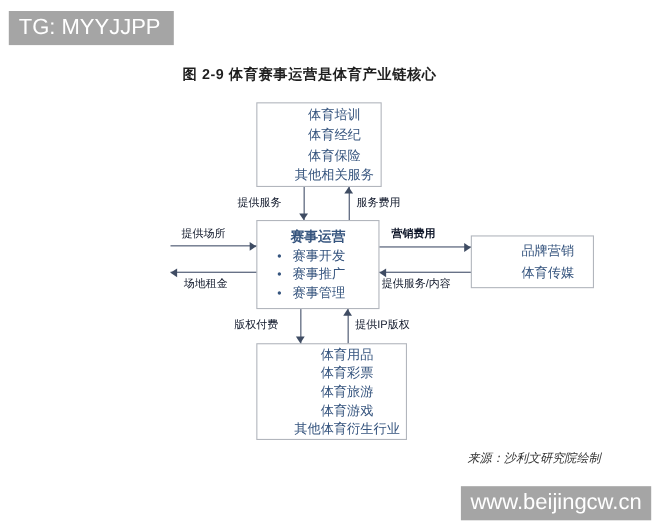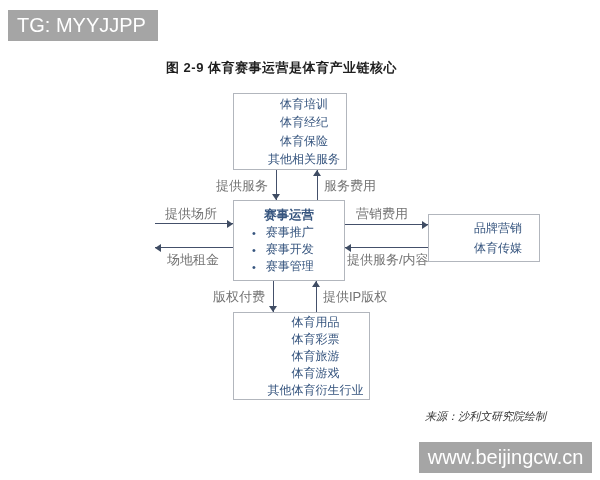--- a/index.html
+++ b/index.html
@@ -37,43 +37,43 @@
 
   
   .vline { position:absolute; width:1px; background:#44506a; }
   .hline { position:absolute; height:1px; background:#44506a; }
   .ah { position:absolute; width:0; height:0; }
   .ah-down  { border-left:4px solid transparent; border-right:4px solid transparent; border-top:6px solid #3f4c63; }
   .ah-up    { border-left:4px solid transparent; border-right:4px solid transparent; border-bottom:6px solid #3f4c63; }
   .ah-right { border-top:4px solid transparent; border-bottom:4px solid transparent; border-left:6px solid #3f4c63; }
   .ah-left  { border-top:4px solid transparent; border-bottom:4px solid transparent; border-right:6px solid #3f4c63; }
 
-  .conn-label { position:absolute; font-size:13px; color:#737373; white-space:nowrap; }
+  .conn-label { position:absolute; font-size:10px; color:#0f172a; white-space:nowrap; }
 </style>
 </head>
 <body>
 
 <div id="stage">
 
   <div class="badge badge-bottom">www.beijingcw.cn</div>
   <div class="badge badge-top">TG: MYYJJPP</div>
 
   <div class="fig-title">图 2-9 体育赛事运营是体育产业链核心</div>
 
   <div class="dbox top-box">
     <span>体育培训</span>
     <span>体育经纪</span>
     <span>体育保险</span>
     <span>其他相关服务</span>
   </div>
 
   <div class="dbox center-box">
     <div class="center-title">赛事运营</div>
+    <div class="bullet-row">赛事开发</div>
     <div class="bullet-row">赛事推广</div>
-    <div class="bullet-row">赛事开发</div>
     <div class="bullet-row">赛事管理</div>
   </div>
 
 
   <div class="dbox right-box">
     <span>品牌营销</span>
     <span>体育传媒</span>
   </div>
 
   <div class="dbox bottom-box">
@@ -95,21 +95,21 @@
   <div class="hline" style="left:155px; top:223px; width:78px;"></div>
   <div class="ah ah-right" style="left:227px; top:220px;"></div>
   <div class="conn-label" style="left:165px; top:205px;">提供场所</div>
 
   <div class="hline" style="left:155px; top:247px; width:78px;"></div>
   <div class="ah ah-left" style="left:155px; top:244px;"></div>
   <div class="conn-label" style="left:167px; top:251px;">场地租金</div>
 
   <div class="hline" style="left:345px; top:224px; width:83px;"></div>
   <div class="ah ah-right" style="left:422px; top:221px;"></div>
-  <div class="conn-label" style="left:356px; top:205px;">营销费用</div>
+  <div class="conn-label" style="left:356px; top:205px;font-weight:bold;">营销费用</div>
 
   <div class="hline" style="left:345px; top:247px; width:83px;"></div>
   <div class="ah ah-left" style="left:345px; top:244px;"></div>
   <div class="conn-label" style="left:347px; top:251px;">提供服务/内容</div>
 
   <div class="vline" style="left:273px; top:281px; height:31px;"></div>
   <div class="ah ah-down" style="left:269px; top:306px;"></div>
   <div class="conn-label" style="left:213px; top:288px;">版权付费</div>
 
   <div class="vline" style="left:316px; top:281px; height:31px;"></div>

